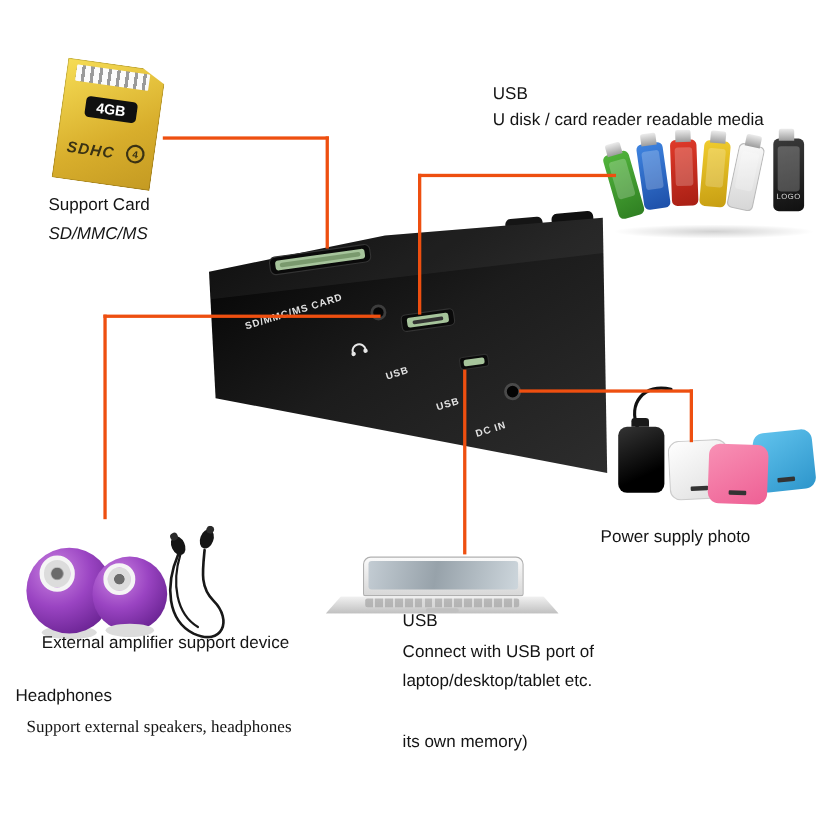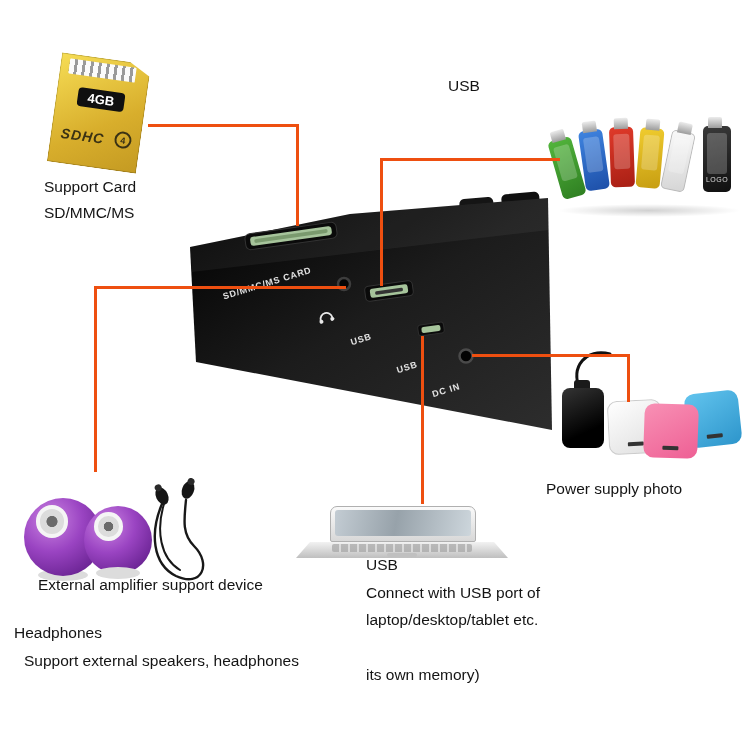--- a/index.html
+++ b/index.html
@@ -108,23 +108,24 @@
 
   <div class="sdcard">
     <div class="sd-body">
       <div class="sd-contacts"></div>
       <div class="sd-cap">4GB</div>
       <div class="sd-logo">SDHC</div>
       <div class="sd-class">4</div>
     </div>
   </div>
   <div class="txt" style="left:44px; top:178px;">Support Card</div>
-  <div class="txt" style="left:44px; top:204px;">SD/MMC/MS</div>
+  <div class="txt" style="left:44px; top:204px;font-style:italic;">SD/MMC/MS</div>
 
   <div class="txt" style="left:448px; top:77px;">USB</div>
+  <div class="txt" style="left:448px; top:101px;">U disk / card reader readable media</div>
 
   <div class="udrives">
     <div class="ud" style="--c1:#52b53c; --c2:#2f7f22; --r:-16deg; left:0; top:18px;"></div>
     <div class="ud" style="--c1:#3f84e0; --c2:#1d4fa8; --r:-8deg; left:27px; top:10px;"></div>
     <div class="ud" style="--c1:#e03a2a; --c2:#a81f14; --r:-2deg; left:55px; top:7px;"></div>
     <div class="ud" style="--c1:#f0cc2e; --c2:#c79e12; --r:5deg; left:83px; top:8px;"></div>
     <div class="ud lightbody" style="--c1:#fafafa; --c2:#d5d5d5; --r:12deg; left:111px; top:11px;"></div>
     <div class="ud" style="--c1:#3a3a3a; --c2:#101010; --r:0deg; left:148px; top:6px; width:28px; height:66px;">
       <span class="ud-logo">LOGO</span>
     </div>
@@ -211,21 +212,21 @@
       <g transform="translate(52,12) rotate(20)">
           <ellipse rx="6" ry="9" fill="#151515"></ellipse>
           <circle cy="-9" r="3.5" fill="#2a2a2a"></circle>
         </g>
       <path d="M26,26 C14,54 16,86 40,98 C66,110 76,86 58,68 C46,56 48,42 50,22" fill="none" stroke="#181818" stroke-width="2.4" stroke-linecap="round"></path>
       <path d="M28,26 C20,52 24,80 44,92" fill="none" stroke="#181818" stroke-width="2" stroke-linecap="round"></path>
     </svg>
   </div>
   <div class="txt" style="left:14px; top:576px;margin-left:24px;">External amplifier support device</div>
   <div class="txt" style="left:14px; top:624px;">Headphones</div>
-  <div class="txt" style="left:24px; top:652px;">Support external speakers, headphones</div>
+  <div class="txt" style="left:24px; top:652px;font-family:Liberation Serif, serif;">Support external speakers, headphones</div>
 
   <div class="laptop">
     <div class="lap-screen">
       <i class="lap-display"></i>
     </div>
     <div class="lap-deck">
       <i class="lap-keys"></i>
       <i class="lap-notch"></i>
     </div>
   </div>

